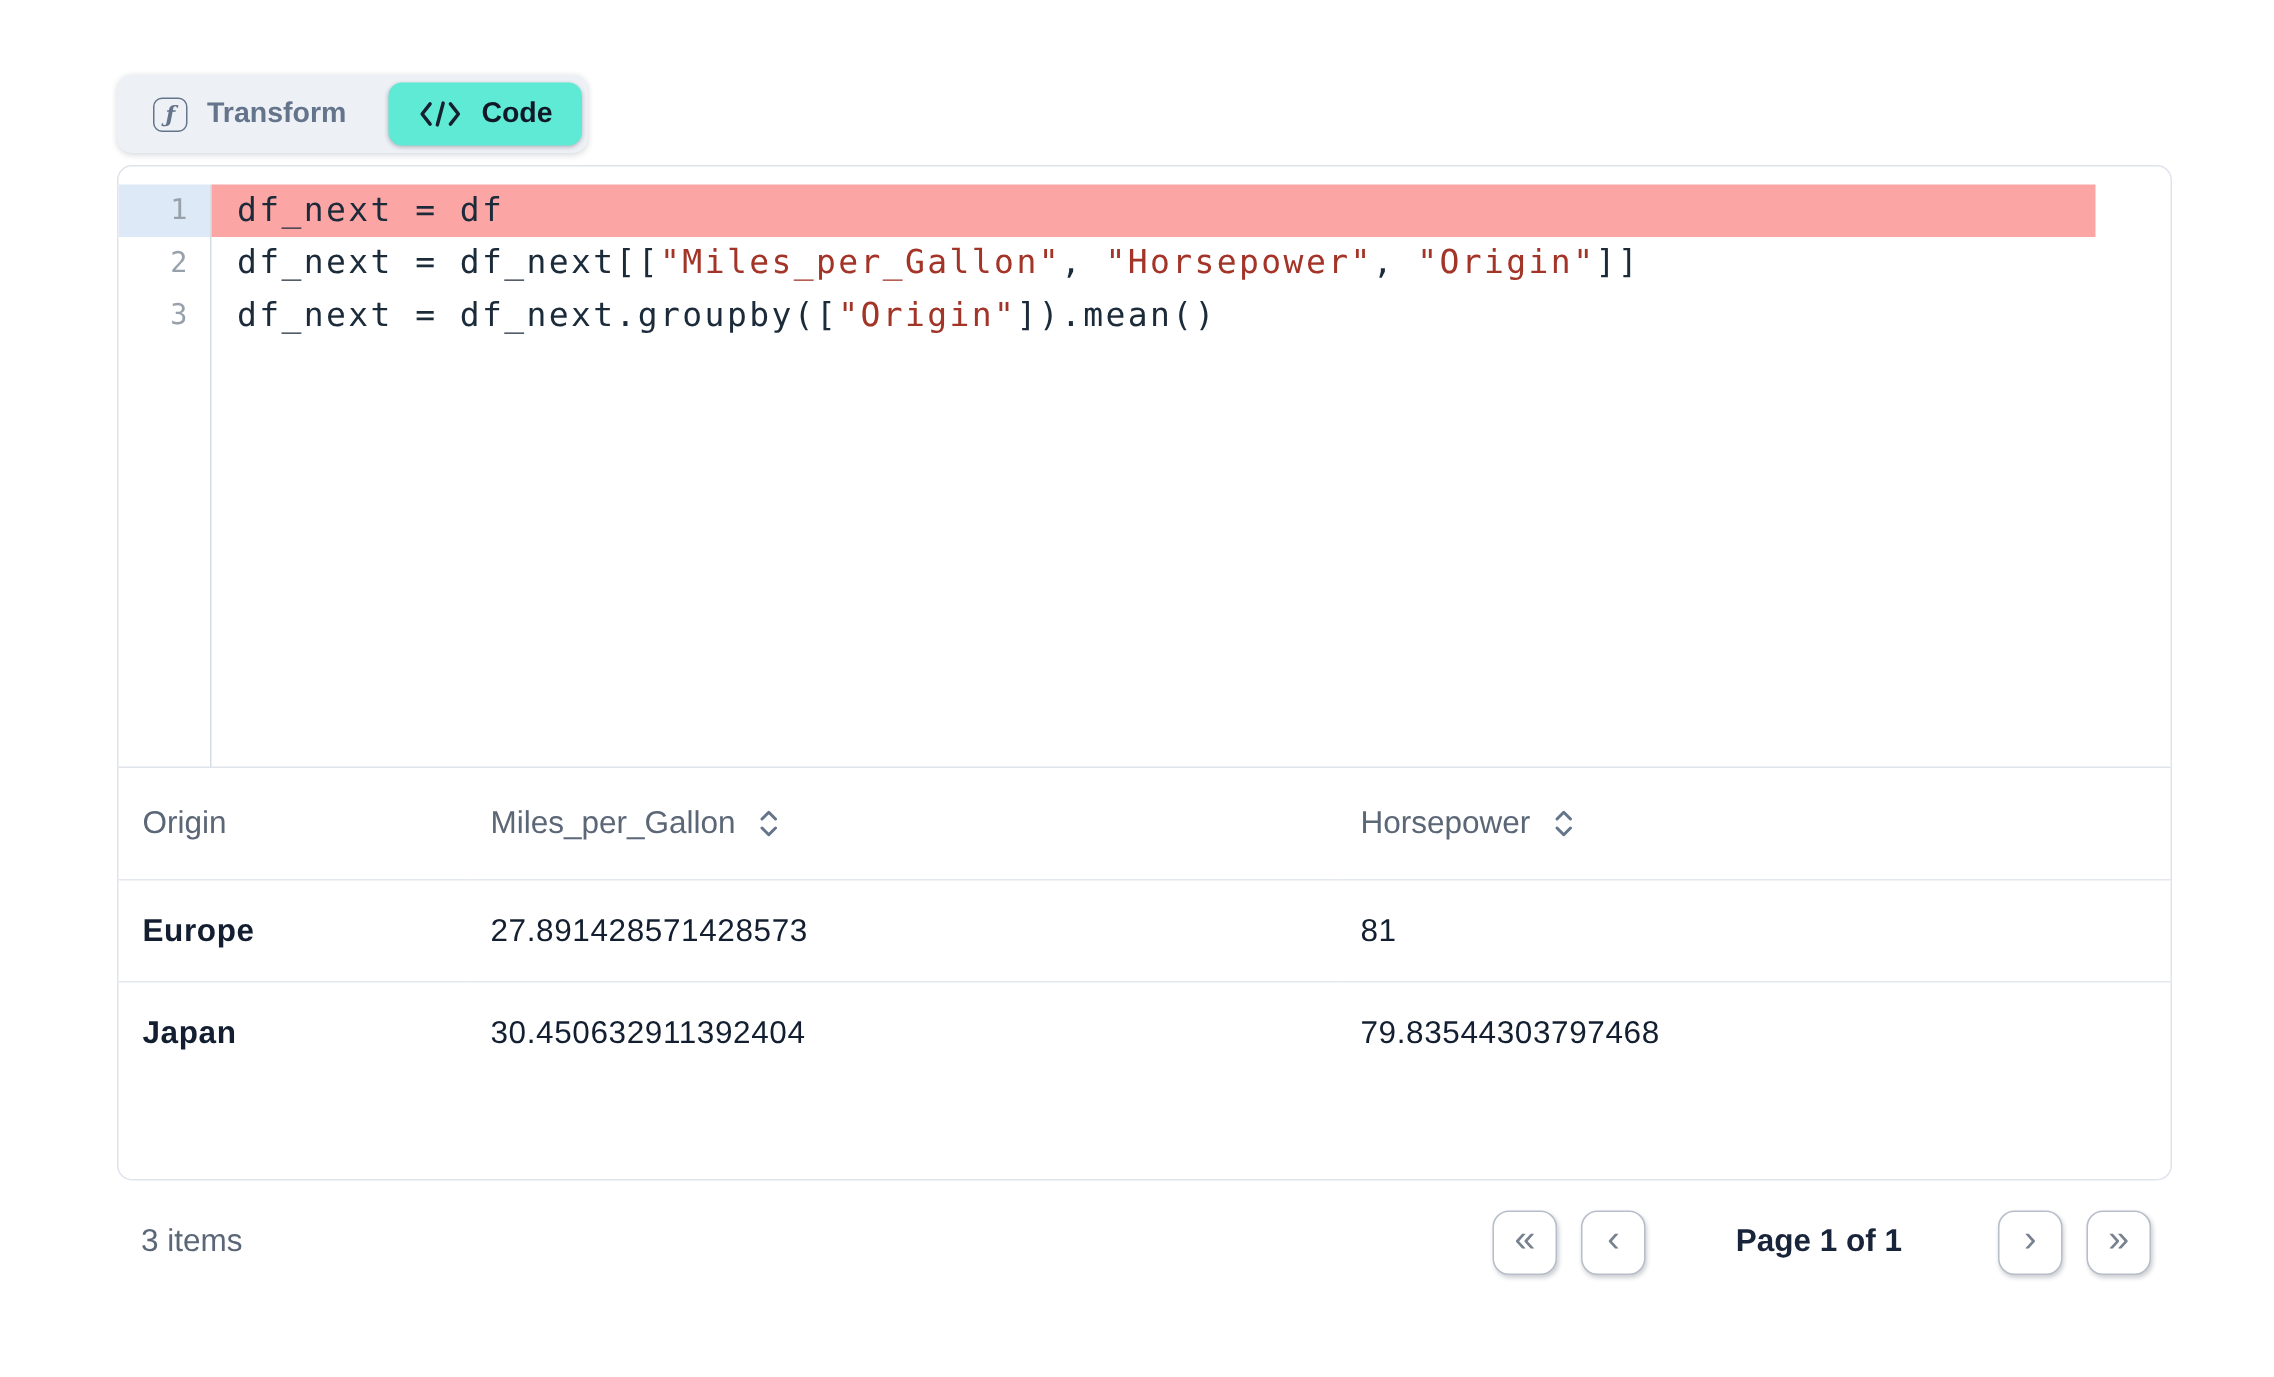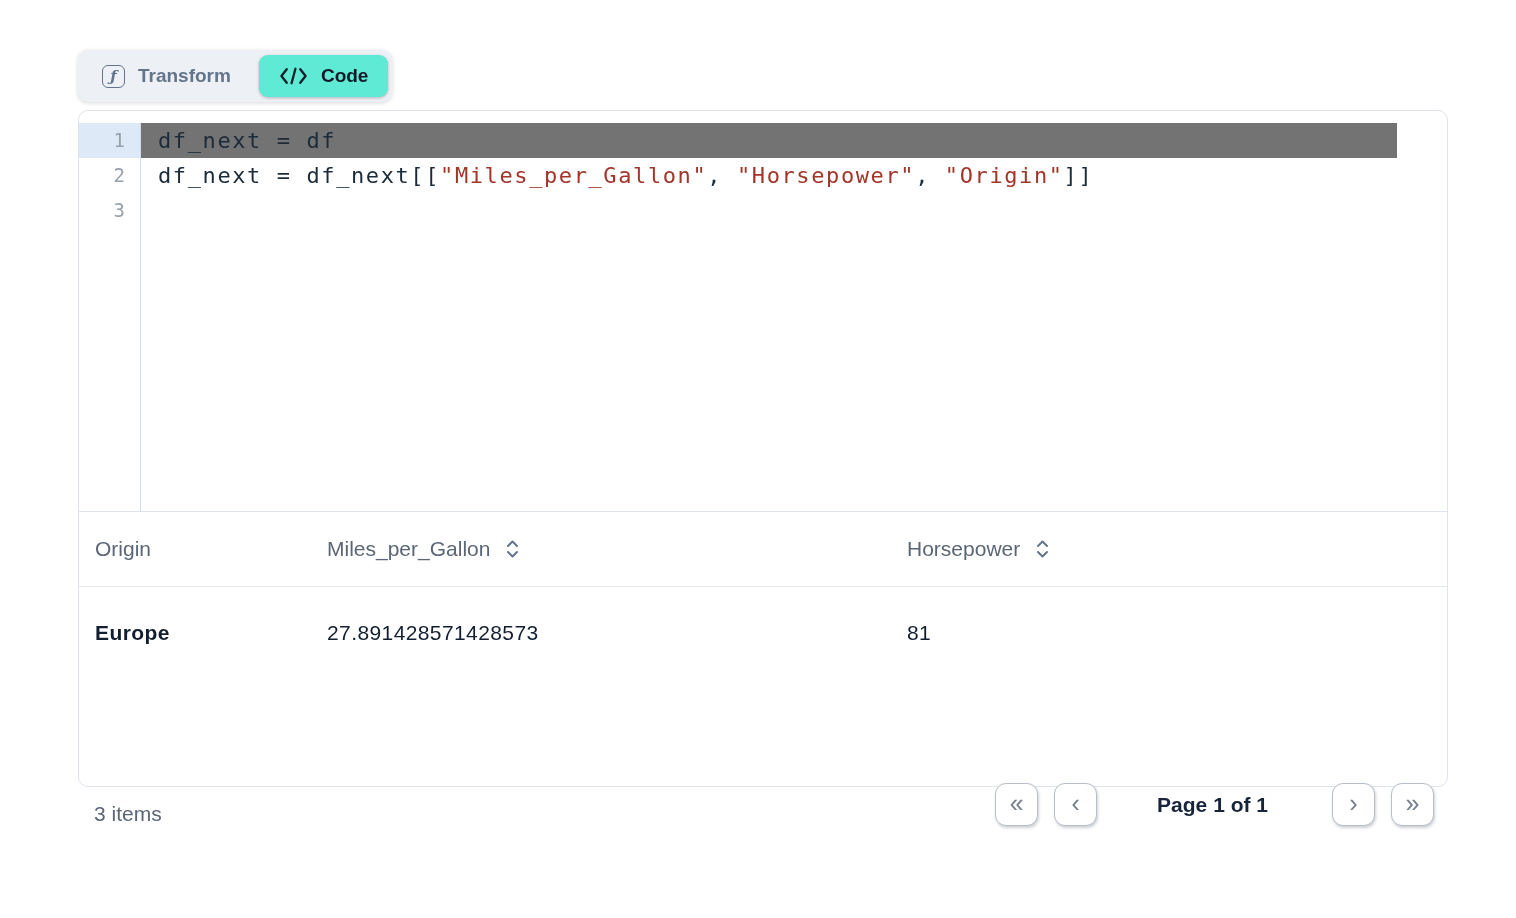--- a/index.html
+++ b/index.html
@@ -27,35 +27,35 @@
   
   .editor { height:401px; display:flex; box-sizing:border-box;
             border-bottom:1px solid #dfe3ec; padding-top:12px;
             font-family:"DejaVu Sans Mono", monospace; }
   .gutter { width:61px; border-right:1px solid #d6dce4; flex:none; }
   .ln { height:35px; line-height:35px; text-align:right; padding-right:15px;
         color:#98a0ac; font-size:19px; }
   .ln.active { background:#dde9f6; }
   .codelines { flex:1; font-size:22px; letter-spacing:1.6px; color:#1c2b3a; }
   .cl { height:35px; line-height:35px; padding-left:17px; white-space:pre; box-sizing:border-box; }
-  .cl.active { background:#737373; width:calc(100% - 50px); }
+  .cl.active { background:#fca5a5; width:calc(100% - 50px); }
   .tok-string { color:#a33428; }
 
   
   table { width:100%; border-collapse:collapse; font-size:21px; table-layout:fixed; }
   thead th { height:74px; text-align:left; font-weight:400; color:#5b6676; padding:0; }
   .th-inner { display:flex; align-items:flex-end; gap:15px; padding-left:16px; }
-  tbody td { height:67px; border-top:1px solid #e3e8ef; padding:12px 0 0 16px;
+  tbody td { height:67px; border-top:1px solid #e3e8ef; padding:0 0 0 16px;
              color:#131f30; letter-spacing:.4px; }
   tbody td:first-child { font-weight:700; }
   .sort-icon { display:flex; align-items:center; cursor:pointer; }
 
   
-  .footer { position:absolute; left:78px; top:744px; width:1370px; height:82px;
-            display:flex; align-items:flex-end; justify-content:space-between;
+  .footer { position:absolute; left:78px; top:787px; width:1370px; height:82px;
+            display:flex; align-items:center; justify-content:space-between;
             padding:0 14px 0 16px; box-sizing:border-box; }
   .items { color:#5b6676; font-size:21px; }
   .pager { display:flex; align-items:center; }
   .pbtn { width:43px; height:43px; border:1.5px solid #b7bec9; border-radius:11px;
           background:#fff; color:#78818f; font-size:25px; line-height:1;
           display:flex; align-items:center; justify-content:center; padding-bottom:4px;
           box-sizing:border-box; box-shadow:1px 2px 3px rgba(30,41,59,.22);
           cursor:pointer; margin-left:16px; }
   .pbtn:first-child { margin-left:0; }
   .page-label { color:#18243a; font-weight:700; font-size:21px; margin:0 48px 0 60px; }
@@ -87,20 +87,21 @@
   <div class="panel">
     <div class="editor">
       <div class="gutter" id="gutter">
           <div class="ln active">1</div>
           <div class="ln">2</div>
           <div class="ln">3</div>
         </div>
       <div class="codelines" id="codelines">
           <div class="cl active"><span class="tok-plain">df_next = df</span></div>
           <div class="cl"><span class="tok-plain">df_next = df_next[[</span><span class="tok-string">"Miles_per_Gallon"</span><span class="tok-plain">, </span><span class="tok-string">"Horsepower"</span><span class="tok-plain">, </span><span class="tok-string">"Origin"</span><span class="tok-plain">]]</span></div>
+          <div class="cl"><span class="tok-plain">df_next = df_next.groupby([</span><span class="tok-string">"Origin"</span><span class="tok-plain">]).mean()</span></div>
         </div>
     </div>
     <table>
       <colgroup id="cols">
           <col style="width: 232px;">
           <col style="width: 580px;">
           <col>
         </colgroup>
       <thead>
           <tr id="header-row">
@@ -136,20 +137,25 @@
               </div>
             </th>
           </tr>
         </thead>
       <tbody id="table-body">
           <tr>
             <td>Europe</td>
             <td>27.891428571428573</td>
             <td>81</td>
           </tr>
+          <tr>
+            <td>Japan</td>
+            <td>30.450632911392404</td>
+            <td>79.83544303797468</td>
+          </tr>
         </tbody>
     </table>
   </div>
 
   <div class="footer">
     <span class="items">3 items</span>
     <div class="pager" id="pager">
         <button class="pbtn">«</button>
         <button class="pbtn">‹</button>
         <span class="page-label">Page 1 of 1</span>

